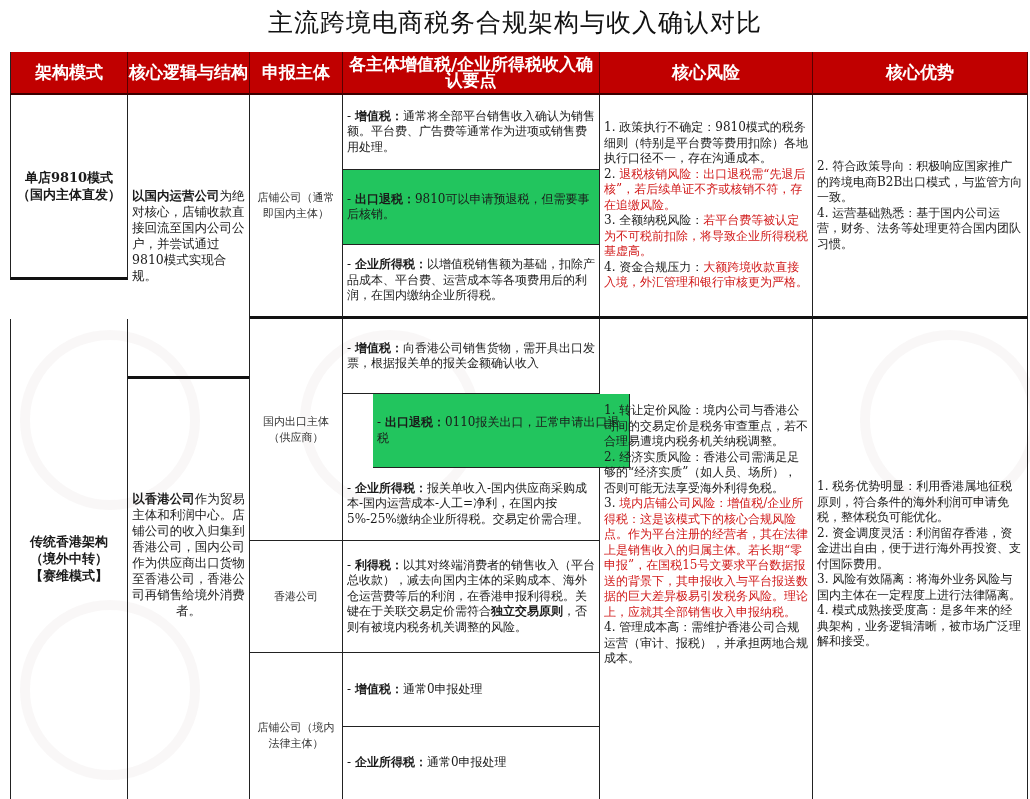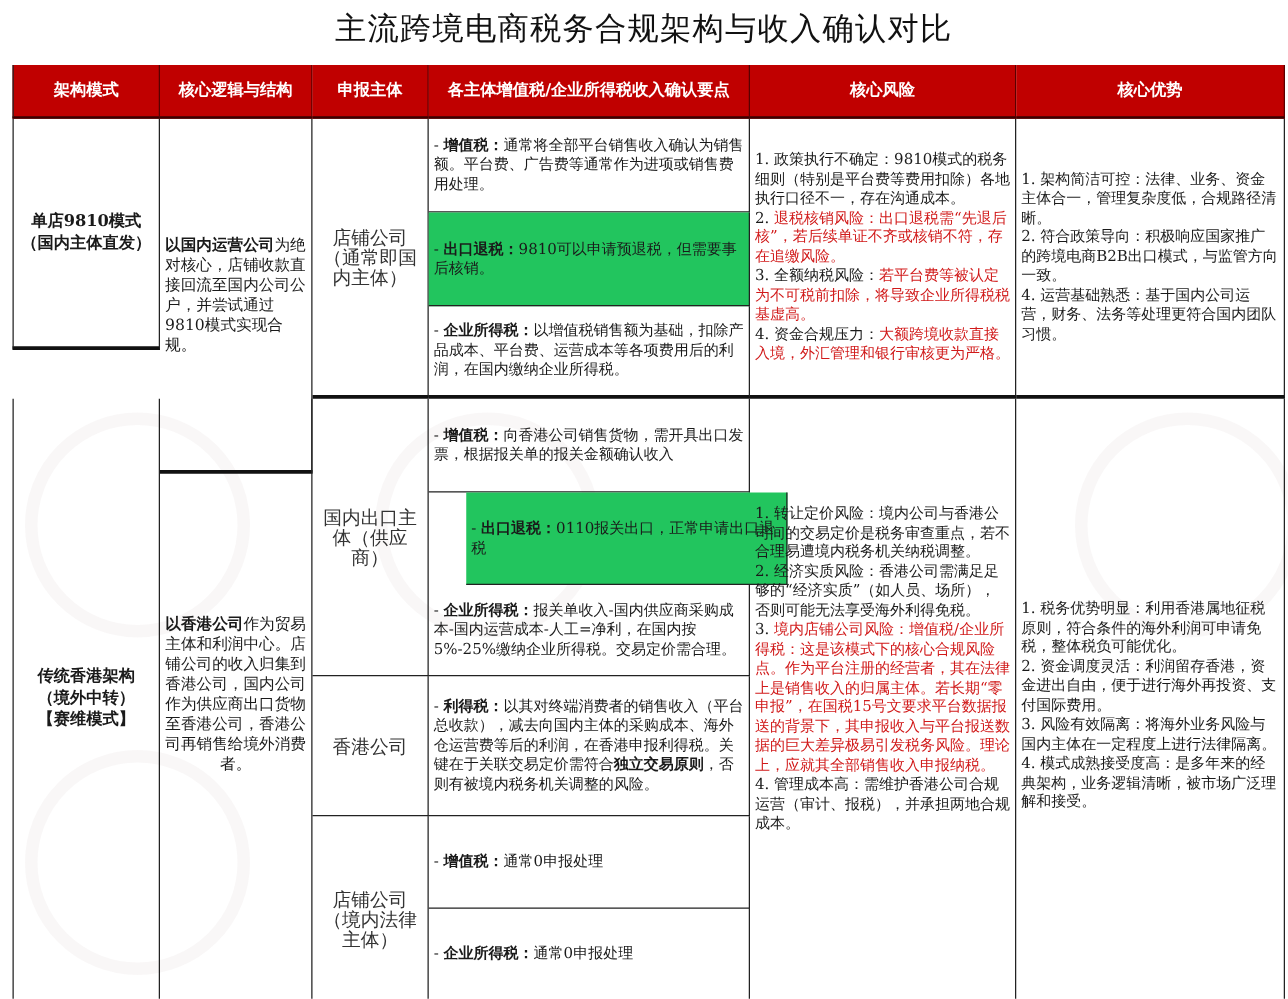--- a/index.html
+++ b/index.html
@@ -8,34 +8,34 @@
   .title {
     position: absolute; left: 0; top: 6px; width: 1030px; text-align: center;
     font-size: 25px; letter-spacing: 1px; color: #111; font-family: "DejaVu Serif", serif;
   }
   .table { position: absolute; left: 10px; top: 52px; width: 1018px; height: 760px; }
   .cell {
     position: absolute; border-right: 1px solid #222; border-bottom: 1px solid #222;
     font-size: 12px; line-height: 15.5px; overflow: hidden;
   }
   .hdr {
-    background: #C00000; color: #fff; font-weight: bold; font-size: 13px;
+    background: #C00000; color: #fff; font-weight: bold; font-size: 17px;
     display: flex; align-items: center; justify-content: center; text-align: center;
     border-right: 1px solid #5a0000; border-bottom: 2px solid #3a0000;
   }
   .center { display: flex; align-items: center; justify-content: center; text-align: center; }
   .vcenter { display: flex; align-items: center; }
   .gray { background: #22c55e; }
   .pad { padding: 0 4px; }
   .bold { font-weight: bold; }
   .red { color: #d11a1a; }
   .row-sep { border-bottom: 3px solid #111; }
   .list p { margin: 0; }
   .mode { font-weight: bold; font-size: 13px; line-height: 17px; }
-  .sub { font-size: 15px; line-height: 16px; color: #333; }
+  .sub { font-size: 11px; line-height: 16px; color: #333; }
   .leftborder { border-left: 1px solid #222; }
   .watermark {
     position: absolute; border-radius: 50%; border: 10px solid rgba(200,180,180,0.10);
     pointer-events: none;
   }
 </style>
 </head>
 <body>
 
 <div class="watermark" style="left:20px;top:330px;width:180px;height:180px;"></div>
@@ -81,21 +81,20 @@
     <div>
       <p><span>1.</span> <span>政策执行不确定：</span><span>9810模式的税务细则（特别是平台费等费用扣除）各地执行口径不一，存在沟通成本。</span></p>
       <p class="red"><span class="red" style="color:#1a1a1a">2.</span> <span>退税核销风险：</span><span>出口退税需“先退后核”，若后续单证不齐或核销不符，存在追缴风险。</span></p>
       <p><span>3.</span> <span>全额纳税风险：</span><span class="red">若平台费等被认定为不可税前扣除，将导致企业所得税税基虚高。</span></p>
       <p><span>4.</span> <span>资金合规压力：</span><span class="red">大额跨境收款直接入境，外汇管理和银行审核更为严格。</span></p>
     </div>
   </div>
 
   <div class="cell vcenter pad row-sep list" style="left:803px;top:43px;width:215px;height:224px;">
     <div>
-      <p>1. 架构简洁可控：法律、业务、资金主体合一，管理复杂度低，合规路径清晰。</p>
       <p>2. 符合政策导向：积极响应国家推广的跨境电商B2B出口模式，与监管方向一致。</p>
       <p>4. 运营基础熟悉：基于国内公司运营，财务、法务等处理更符合国内团队习惯。</p>
     </div>
   </div>
 
   <div class="cell center leftborder" style="left:0;top:267px;width:118px;height:500px;">
     <div style="margin-top:-20px;">
       <div class="mode">传统香港架构</div>
       <div class="mode">（境外中转）</div>
       <div class="mode">【赛维模式】</div>

